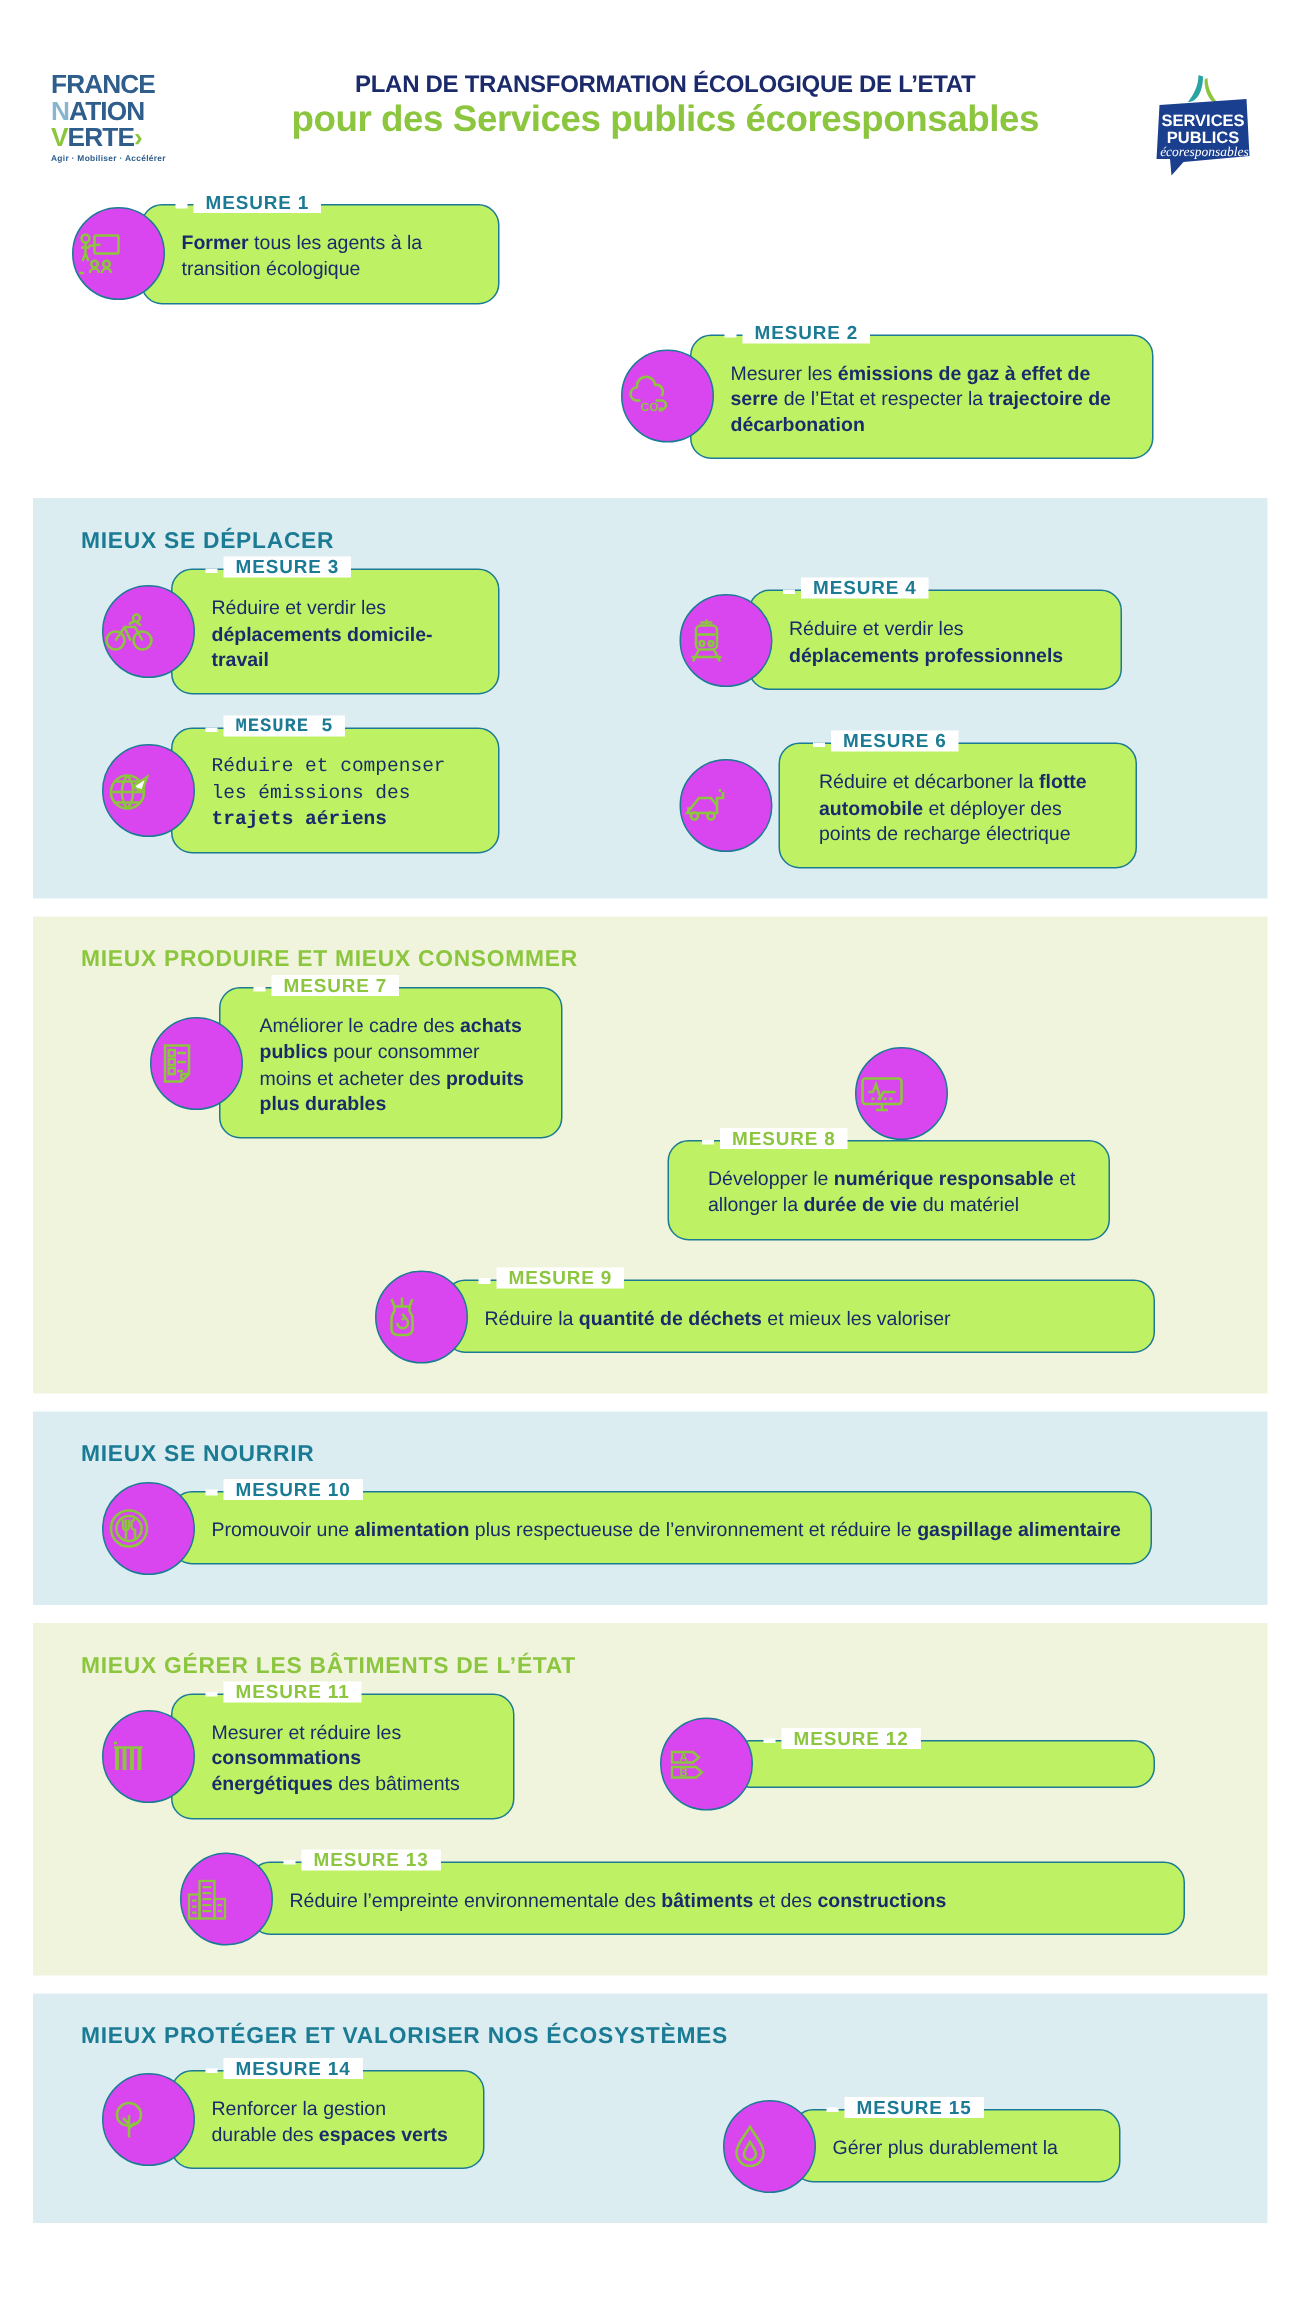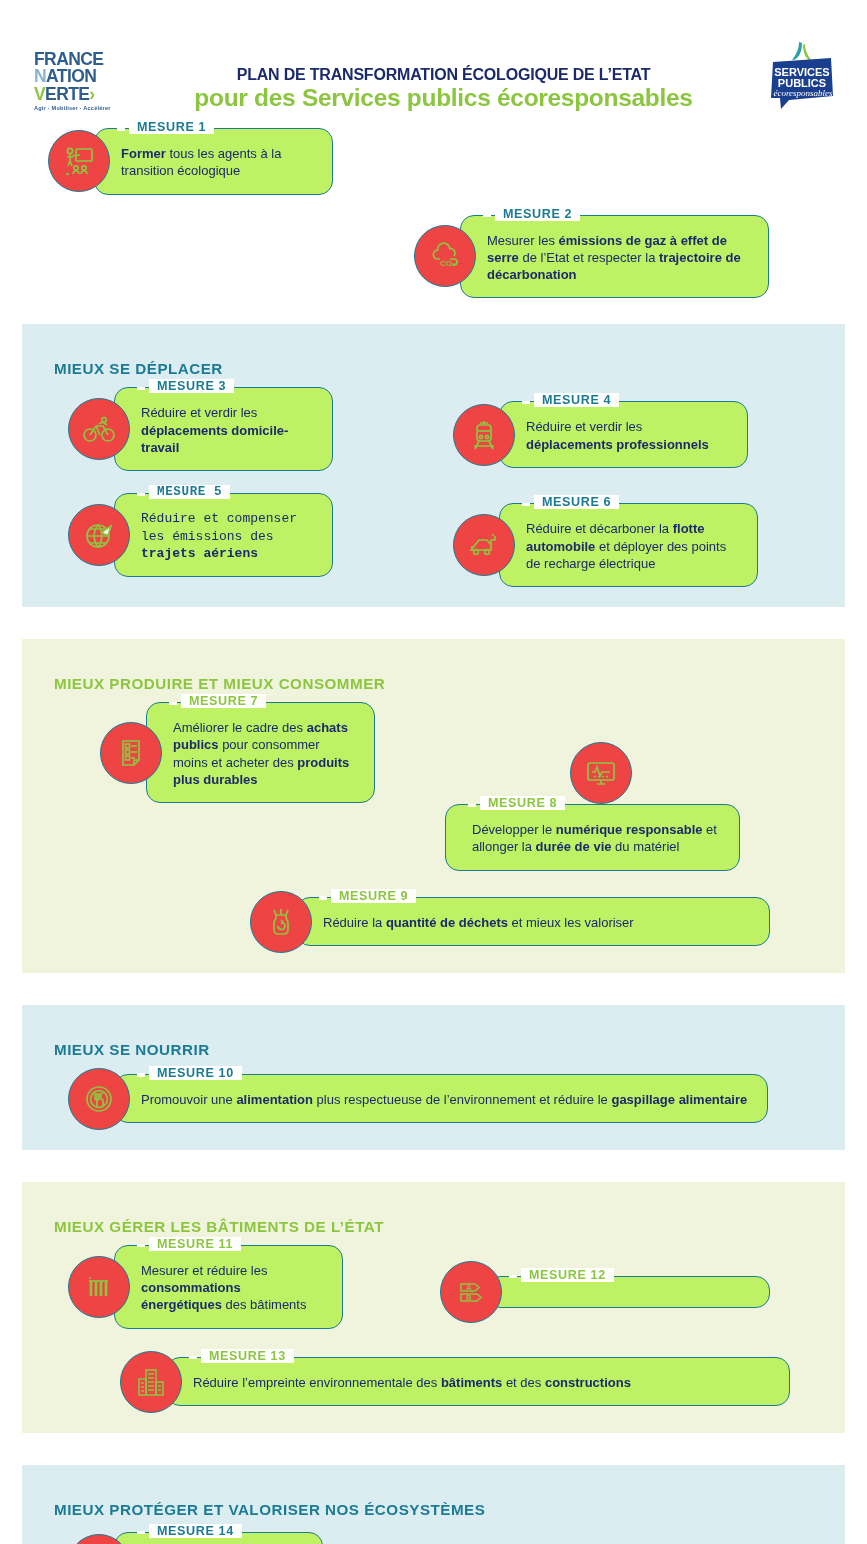--- a/index.html
+++ b/index.html
@@ -8,24 +8,23 @@
     height: 1544px;
     background: #ffffff;
     font-family: "Liberation Sans", sans-serif;
     overflow: hidden;
     position: relative;
   }
 
   
   .header {
     display: flex;
-    align-items: flex-end;
-    padding: 20px 28px 16px 34px;
+    align-items: flex-start;
+    padding: 48px 28px 16px 34px;
     gap: 14px;
-    margin-top: 20px;
   }
   .fnv-logo {
     width: 88px;
     flex: 0 0 88px;
     text-align: left;
     line-height: 1;
   }
   .fnv-l1, .fnv-l2, .fnv-l3 {
     font-weight: bold;
     font-size: 17.5px;
@@ -69,21 +68,21 @@
     width: 74px;
     height: 72px;
     flex: 0 0 74px;
     position: relative;
   }
 
   
   .free-zone { position: relative; padding: 0 22px 0 22px; }
 
   
-  .band { margin: 0 22px 32px 22px; padding: 32px 18px 20px 18px; }
+  .band { margin: 0 22px 12px 22px; padding: 16px 18px 20px 18px; }
   .band.blue  { background: #dcedf2; }
   .band.green { background: #f0f4dd; }
   .band-title {
     font-size: 15.2px;
     font-weight: bold;
     letter-spacing: 0.5px;
     margin: 4px 0 10px 14px;
   }
   .band.blue  .band-title { color: #1b7b94; }
   .band.green .band-title { color: #8cc63f; }
@@ -94,24 +93,24 @@
     position: relative;
     display: flex;
     align-items: center;
   }
   .icon-circle {
     width: 62px;
     height: 62px;
     min-width: 62px;
     border-radius: 50%;
     border: 1.6px solid #1b7b94;
-    background: #ef4444;
+    background: #d946ef;
     display: flex;
     align-items: center;
-    justify-content: center;
+    justify-content: flex-start;
     position: relative;
     z-index: 3;
     margin-right: -16px;
   }
   .icon-circle svg { display: block; }
 
   .bubble {
     position: relative;
     flex: 1 1 auto;
     background: #bef264;
@@ -150,21 +149,21 @@
     line-height: 1.33;
   }
   .ctext b { font-weight: bold; }
 
   
   .w-m1 { width: 285px; }
   .w-m2 { width: 355px; }
   .w-m3 { width: 265px; }
   .w-m4 { width: 295px; }
   .w-m5 { width: 265px; }
-  .w-m6 { width: 305px; }
+  .w-m6 { width: 305px; gap: 20px; }
   .w-m7 { width: 275px; }
   .w-m8 { width: 295px; flex-direction: column; }
   .w-m9 { width: 520px; }
   .w-m10 { width: 700px; }
   .w-m11 { width: 275px; }
   .w-m12 { width: 330px; }
   .w-m13 { width: 670px; }
   .w-m14 { width: 255px; }
   .w-m15 { width: 265px; }
 

